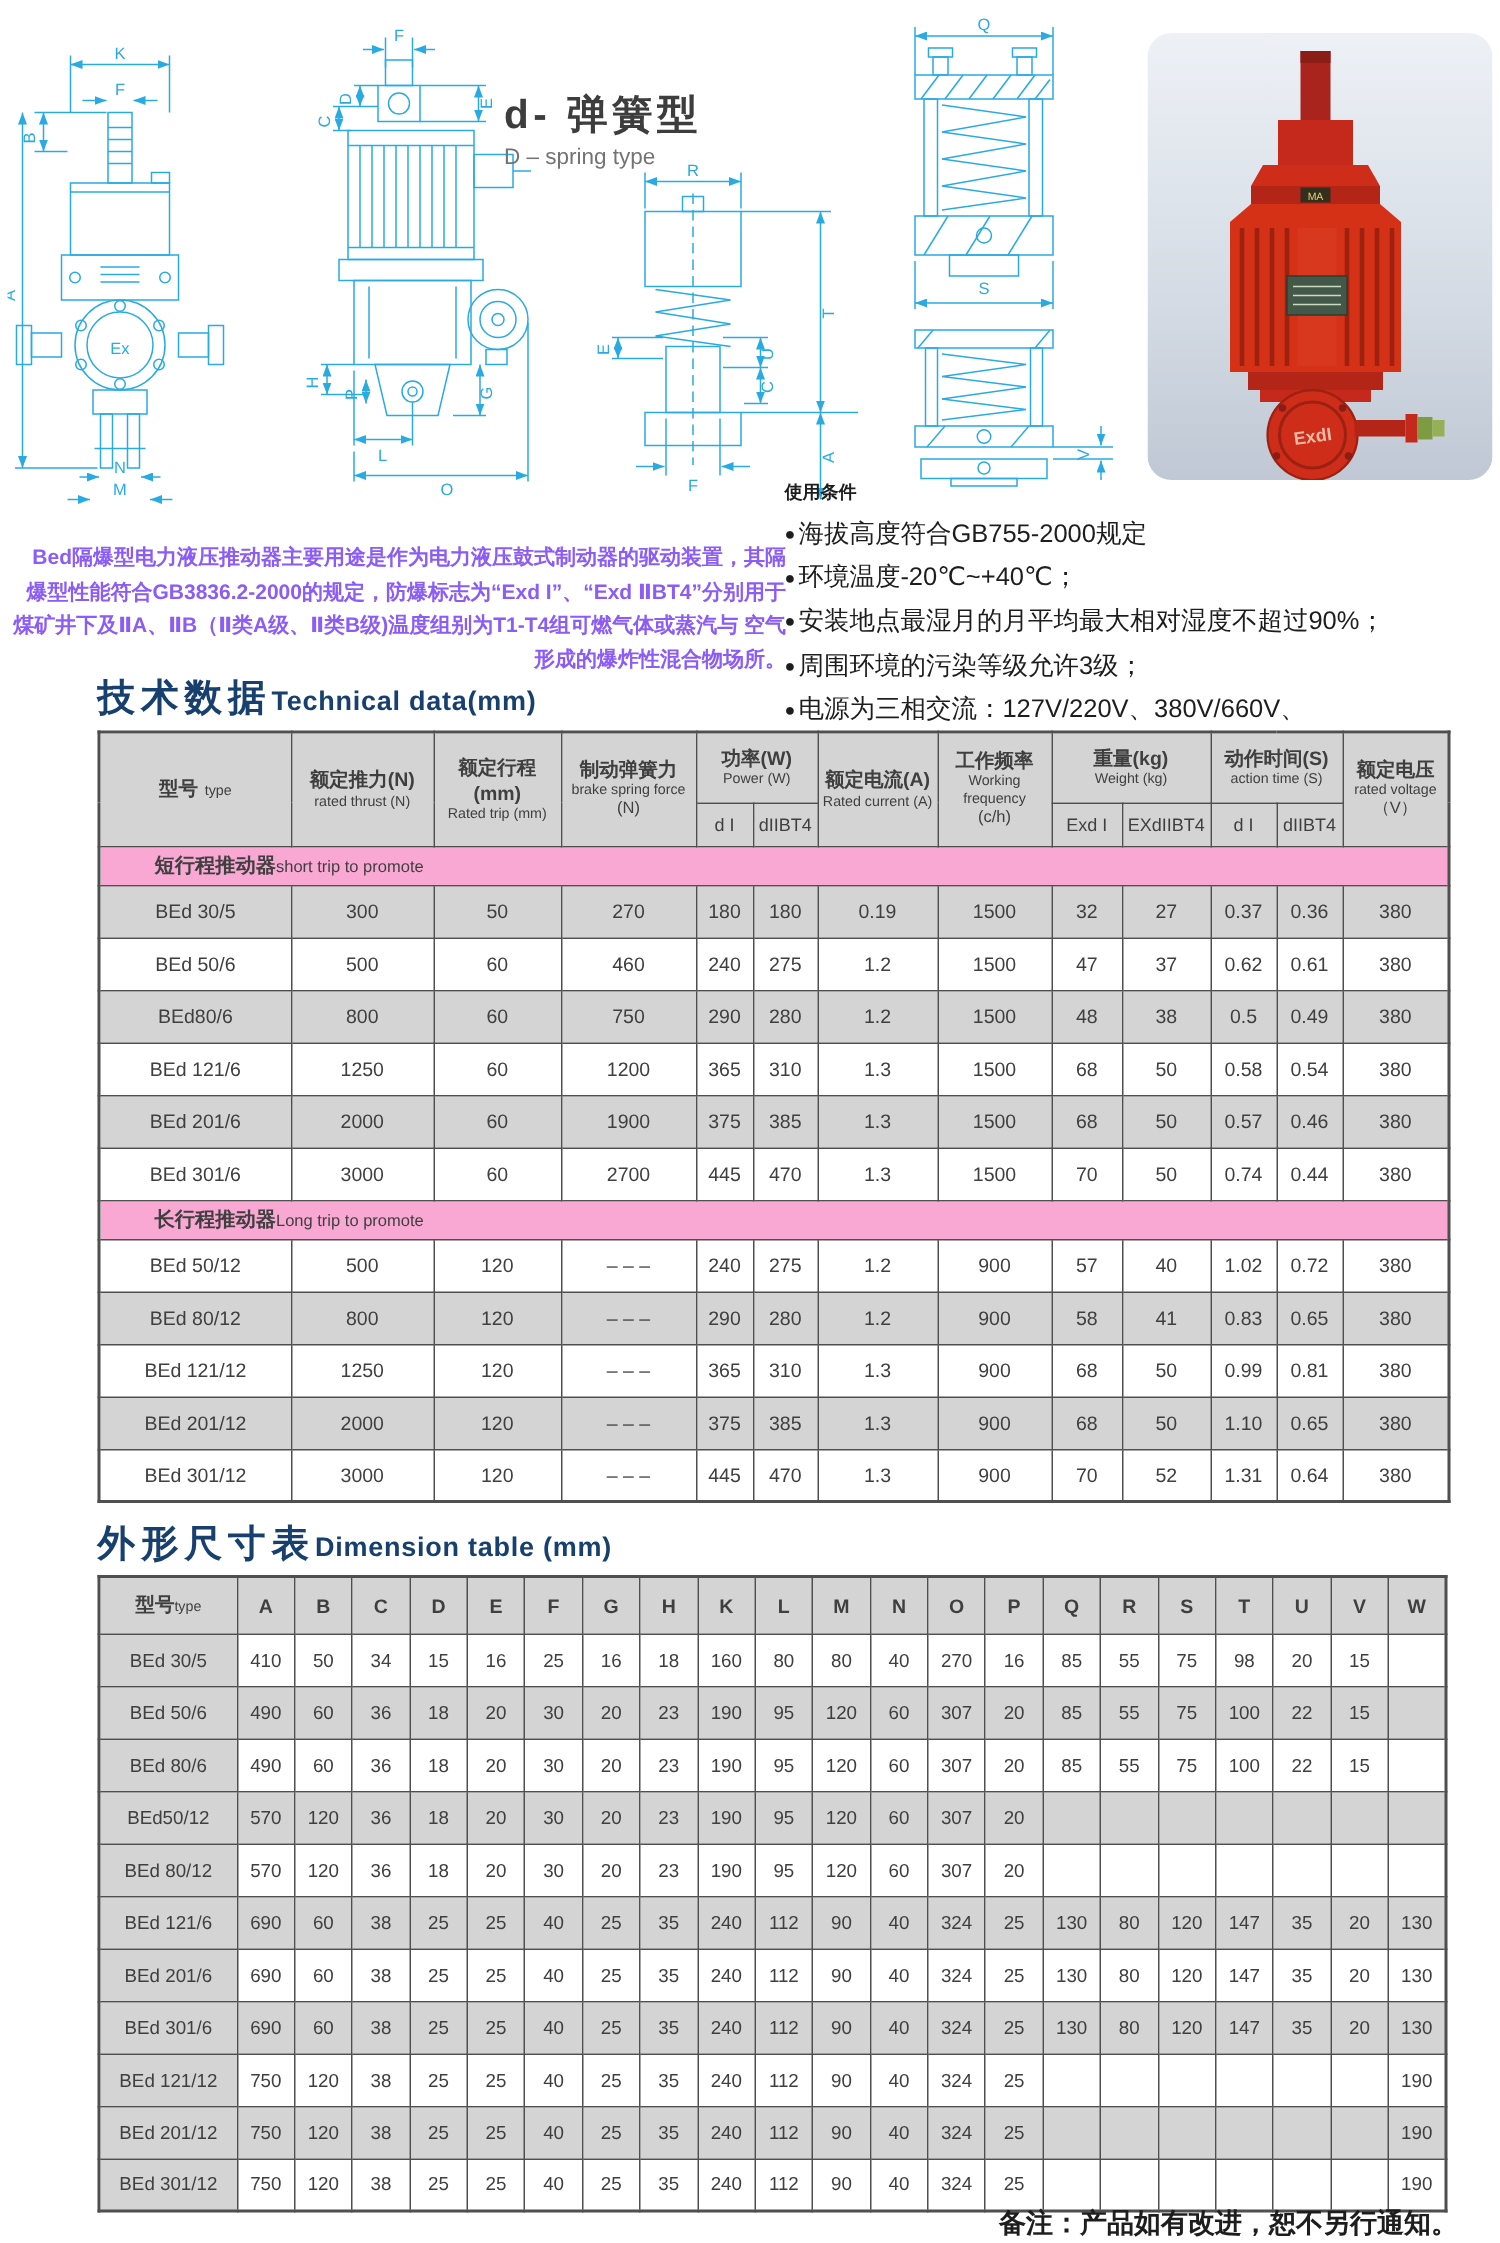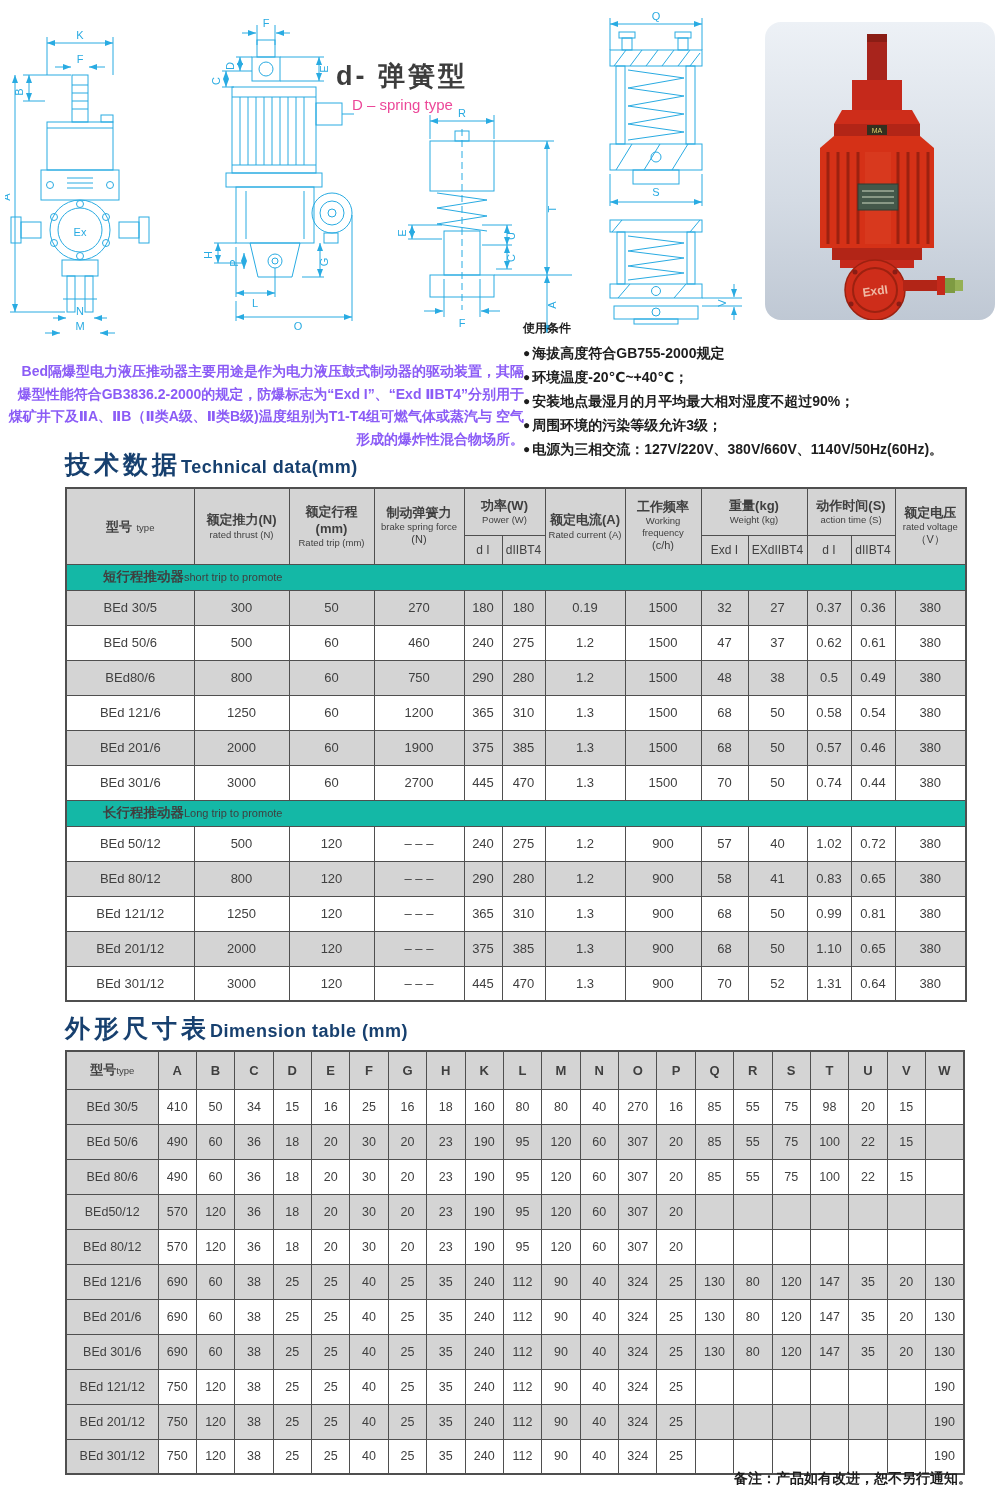--- a/index.html
+++ b/index.html
@@ -4,32 +4,32 @@
 <style>
   * { box-sizing: border-box; margin: 0; padding: 0; }
   body { background: #ffffff; font-family: "Liberation Sans", "DejaVu Sans", sans-serif; }
   .page { position: relative; width: 1000px; height: 1495px; background: #fff; overflow: hidden; }
 
   
   .dwg { position: absolute; }
   .dwg svg text { fill: #29abe2; font-size: 11px; font-family: "Liberation Sans", sans-serif; }
   .drawing-title { position: absolute; left: 336px; top: 58px; color: #3d3d3d; }
   .t-cn { font-size: 27px; font-weight: bold; letter-spacing: 3px; }
-  .t-en { font-size: 15px; margin-top: 2px; color: #ec4899; margin-left: 16px; }
+  .t-en { font-size: 15px; margin-top: 2px; color: #737373; }
 
   
   .photo { position: absolute; left: 765px; top: 22px; }
 
   
   .description { position: absolute; left: 8px; top: 360px; width: 516px;
     font-size: 14px; font-weight: 600; color: #8b5cf6; line-height: 1.62; text-align: right; }
   .usage { position: absolute; left: 523px; top: 320px; width: 474px; color: #1d1d1d; }
   .usage-title { font-size: 12px; font-weight: bold; margin-bottom: 4px; }
   .usage ul { list-style: none; }
-  .usage li { font-size: 14px; font-weight: 700; line-height: 1.72; }
+  .usage li { font-size: 17px; font-weight: 400; line-height: 1.72; }
   .usage li::before { content: "●"; font-size: 12px; margin-right: 2px; position: relative; top: -1px; }
 
   
   .sec-heading { position: absolute; color: #17406f; white-space: nowrap; }
   .hd-cn { font-size: 25px; font-weight: bold; letter-spacing: 4px; }
   .hd-en { font-size: 18px; font-weight: bold; margin-left: 0; letter-spacing: 0.5px; }
   #tech-heading { left: 65px; top: 448px; }
   #dim-heading  { left: 65px; top: 1012px; }
 
   
@@ -41,29 +41,29 @@
   .dim-table  { top: 1050px; width: 900px; }
   .tech-table thead th, .dim-table thead th { background: #d4d4d4; }
   .tech-table thead tr:first-child th { height: 47px; }
   .hcn { display: block; font-size: 13px; font-weight: bold; line-height: 1.25; }
   .hen { display: block; font-size: 9.5px; font-weight: normal; line-height: 1.2; }
   .hunit { display: block; font-size: 11px; font-weight: normal; line-height: 1.4; }
   .h-inline .hcn, .h-inline .hen { display: inline; }
   .sub-th { font-size: 12px; font-weight: normal; height: 29px; }
   .tech-table tbody td { height: 35px; font-size: 13px; }
   .section-cell { text-align: left !important; padding-left: 36px !important;
-    background: #14b8a6; height: 26px !important; }
+    background: #f9a8d4; height: 26px !important; }
   .sec-cn { font-weight: bold; font-size: 13.5px; }
   .sec-en { font-size: 11px; }
   tr.shaded td { background: #d4d4d4; }
   .dim-table th { height: 38px; font-size: 13px; font-weight: bold; }
   .dim-table td { height: 35px; font-size: 12.5px; }
   .dim-table td.model-col { background: #d4d4d4; }
 
-  .footer-note { position: absolute; right: 28px; top: 1470px; font-size: 14px;
+  .footer-note { position: absolute; right: 28px; top: 1470px; font-size: 18px;
     font-weight: bold; color: #1d1d1d; }
 </style>
 </head>
 <body>
 
 <div class="page">
 
   <div class="dwg" style="left:5px; top:15px;">
     <svg width="170" height="325" viewBox="0 0 170 325">
       <defs>

